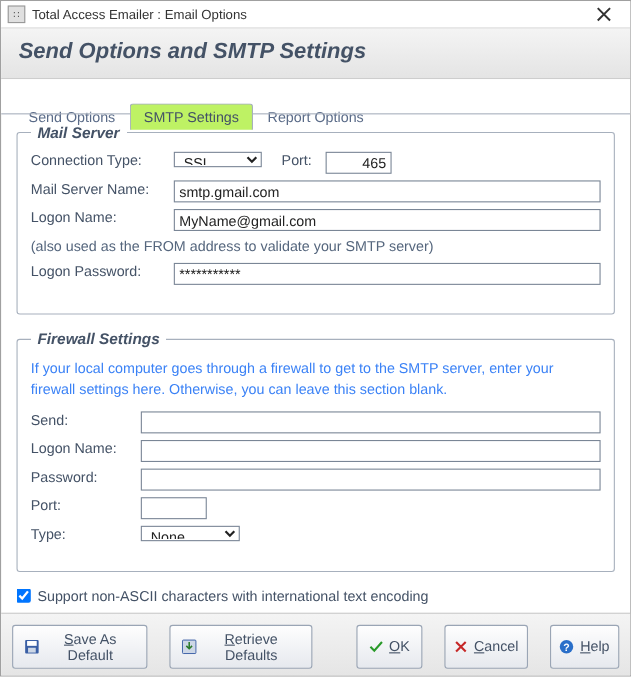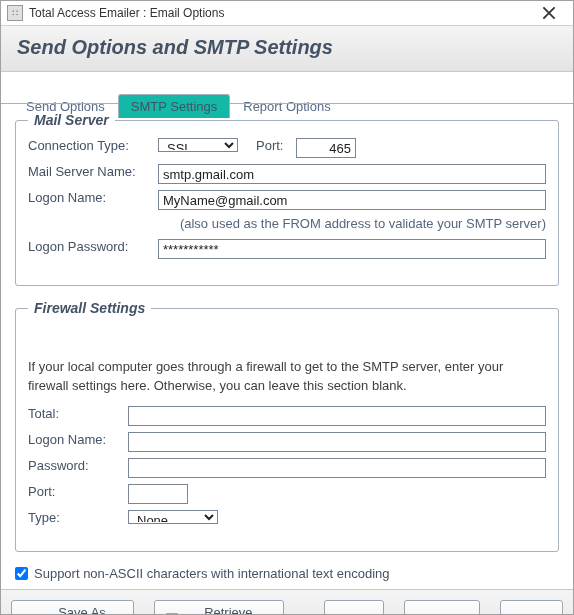--- a/index.html
+++ b/index.html
@@ -5,33 +5,33 @@
 * { box-sizing: border-box; margin: 0; padding: 0; font-family: "Segoe UI", Tahoma, sans-serif; }
 body { background: #fff; width: 574px; height: 615px; border: 1px solid #a0a0a0; display: flex; flex-direction: column; }
 .titlebar { height: 28px; background: #fff; border-bottom: 1px solid #d0d0d0; display: flex; align-items: center; padding: 0 4px 0 6px; font-size: 12px; color: #333; }
 .titlebar .app-icon { width: 16px; height: 16px; margin-right: 6px; background: #e0e0e0; border: 1px solid #999; display:flex; align-items:center; justify-content:center; font-size:9px; color:#555;}
 .titlebar .title-text { flex: 1; }
 .titlebar .close-btn { width: 40px; height: 24px; display: flex; align-items: center; justify-content: center; font-size: 14px; cursor: default; }
 .header-area { background: linear-gradient(#f4f4f4, #e4e4e4); padding: 10px 16px 12px; border-bottom: 1px solid #c8c8c8; }
 .header-area h1 { font-size: 20px; font-style: italic; font-weight: bold; color: #445266; }
 .tabs-row { display: flex; align-items: flex-end; padding: 8px 12px 0; background: #fff; }
 .tab { padding: 4px 12px; font-size: 13px; color: #445266; border: 1px solid transparent; border-bottom: none; cursor: default; position: relative; top: 14px; }
-.tab.active { border-color: #a7b0bd; background: #14b8a6; border-radius: 3px 3px 0 0; z-index: 2; }
+.tab.active { border-color: #a7b0bd; background: #bef264; border-radius: 3px 3px 0 0; z-index: 2; }
 .tab:not(.active) { color: #5a6b88; }
 .content { flex: 1; padding: 8px 14px 8px; border-top: 1px solid #a7b0bd; margin-top: -1px; position: relative; }
 fieldset { border: 1px solid #a7b0bd; border-radius: 3px; padding: 10px 12px 20px; margin-bottom: 14px; }
 legend { padding: 0 6px; font-size: 14px; font-weight: bold; font-style: italic; color: #445266; }
 .row { display: flex; align-items: flex-start; margin-bottom: 6px; font-size: 13px; color: #445266; }
 .row label { width: 130px; flex-shrink: 0; }
 .row .after { margin-left: 18px; }
 input[type=text], input[type=password], select { font-size: 13px; padding: 1px 4px; border: 1px solid #7a8696; background: #fff; height: 20px; color: #222; }
 select { height: 14px; }
 .wide { flex: 1; }
-.note { font-size: 13px; color: #55667d; margin: 2px 0 8px; text-align: right; }
-.fw-note { font-size: 13px; color: #404040; margin-bottom: 10px; line-height: 1.45; margin-top: 32px; }
+.note { font-size: 13px; color: #55667d; margin: 2px 0 8px; }
+.fw-note { font-size: 13px; color: #3b82f6; margin-bottom: 10px; line-height: 1.45; }
 .chk-row { display: flex; align-items: center; font-size: 13px; color: #445266; margin: 6px 0 0; }
 .chk-row input { margin-right: 6px; }
 .button-bar { display: flex; padding: 10px; gap: 20px; background: linear-gradient(#f4f4f4, #e4e4e4); border-top: 1px solid #c8c8c8; }
 .button-bar .spacer { flex: 1; }
 .btn { display: flex; align-items: center; gap: 5px; padding: 4px 10px; font-size: 13px; color: #445266; background: linear-gradient(#fefefe,#e6e9ee); border: 1px solid #9aa5b5; border-radius: 3px; cursor: default; min-width: 60px; justify-content: center; }
 .btn .u { text-decoration: underline; }
 .ico { width: 14px; height: 14px; flex-shrink: 0; }
 .mail-port { width: 60px; text-align: right; }
 .fw .row label { width: 100px; }
 .fw-port { width: 60px; }
@@ -83,21 +83,21 @@
     <div class="row">
       <label>Logon Password:</label>
       <input type="text" class="wide" value="***********" style="">
     </div>
   </fieldset>
 
   <fieldset class="fw">
     <legend>Firewall Settings</legend>
     <div class="fw-note">If your local computer goes through a firewall to get to the SMTP server, enter your firewall settings here. Otherwise, you can leave this section blank.</div>
     <div class="row">
-      <label>Total:</label>
+      <label>Send:</label>
       <input type="text" class="wide" value="" style="">
     </div>
     <div class="row">
       <label>Logon Name:</label>
       <input type="text" class="wide" value="" style="">
     </div>
     <div class="row">
       <label>Password:</label>
       <input type="text" class="wide" value="" style="">
     </div>

